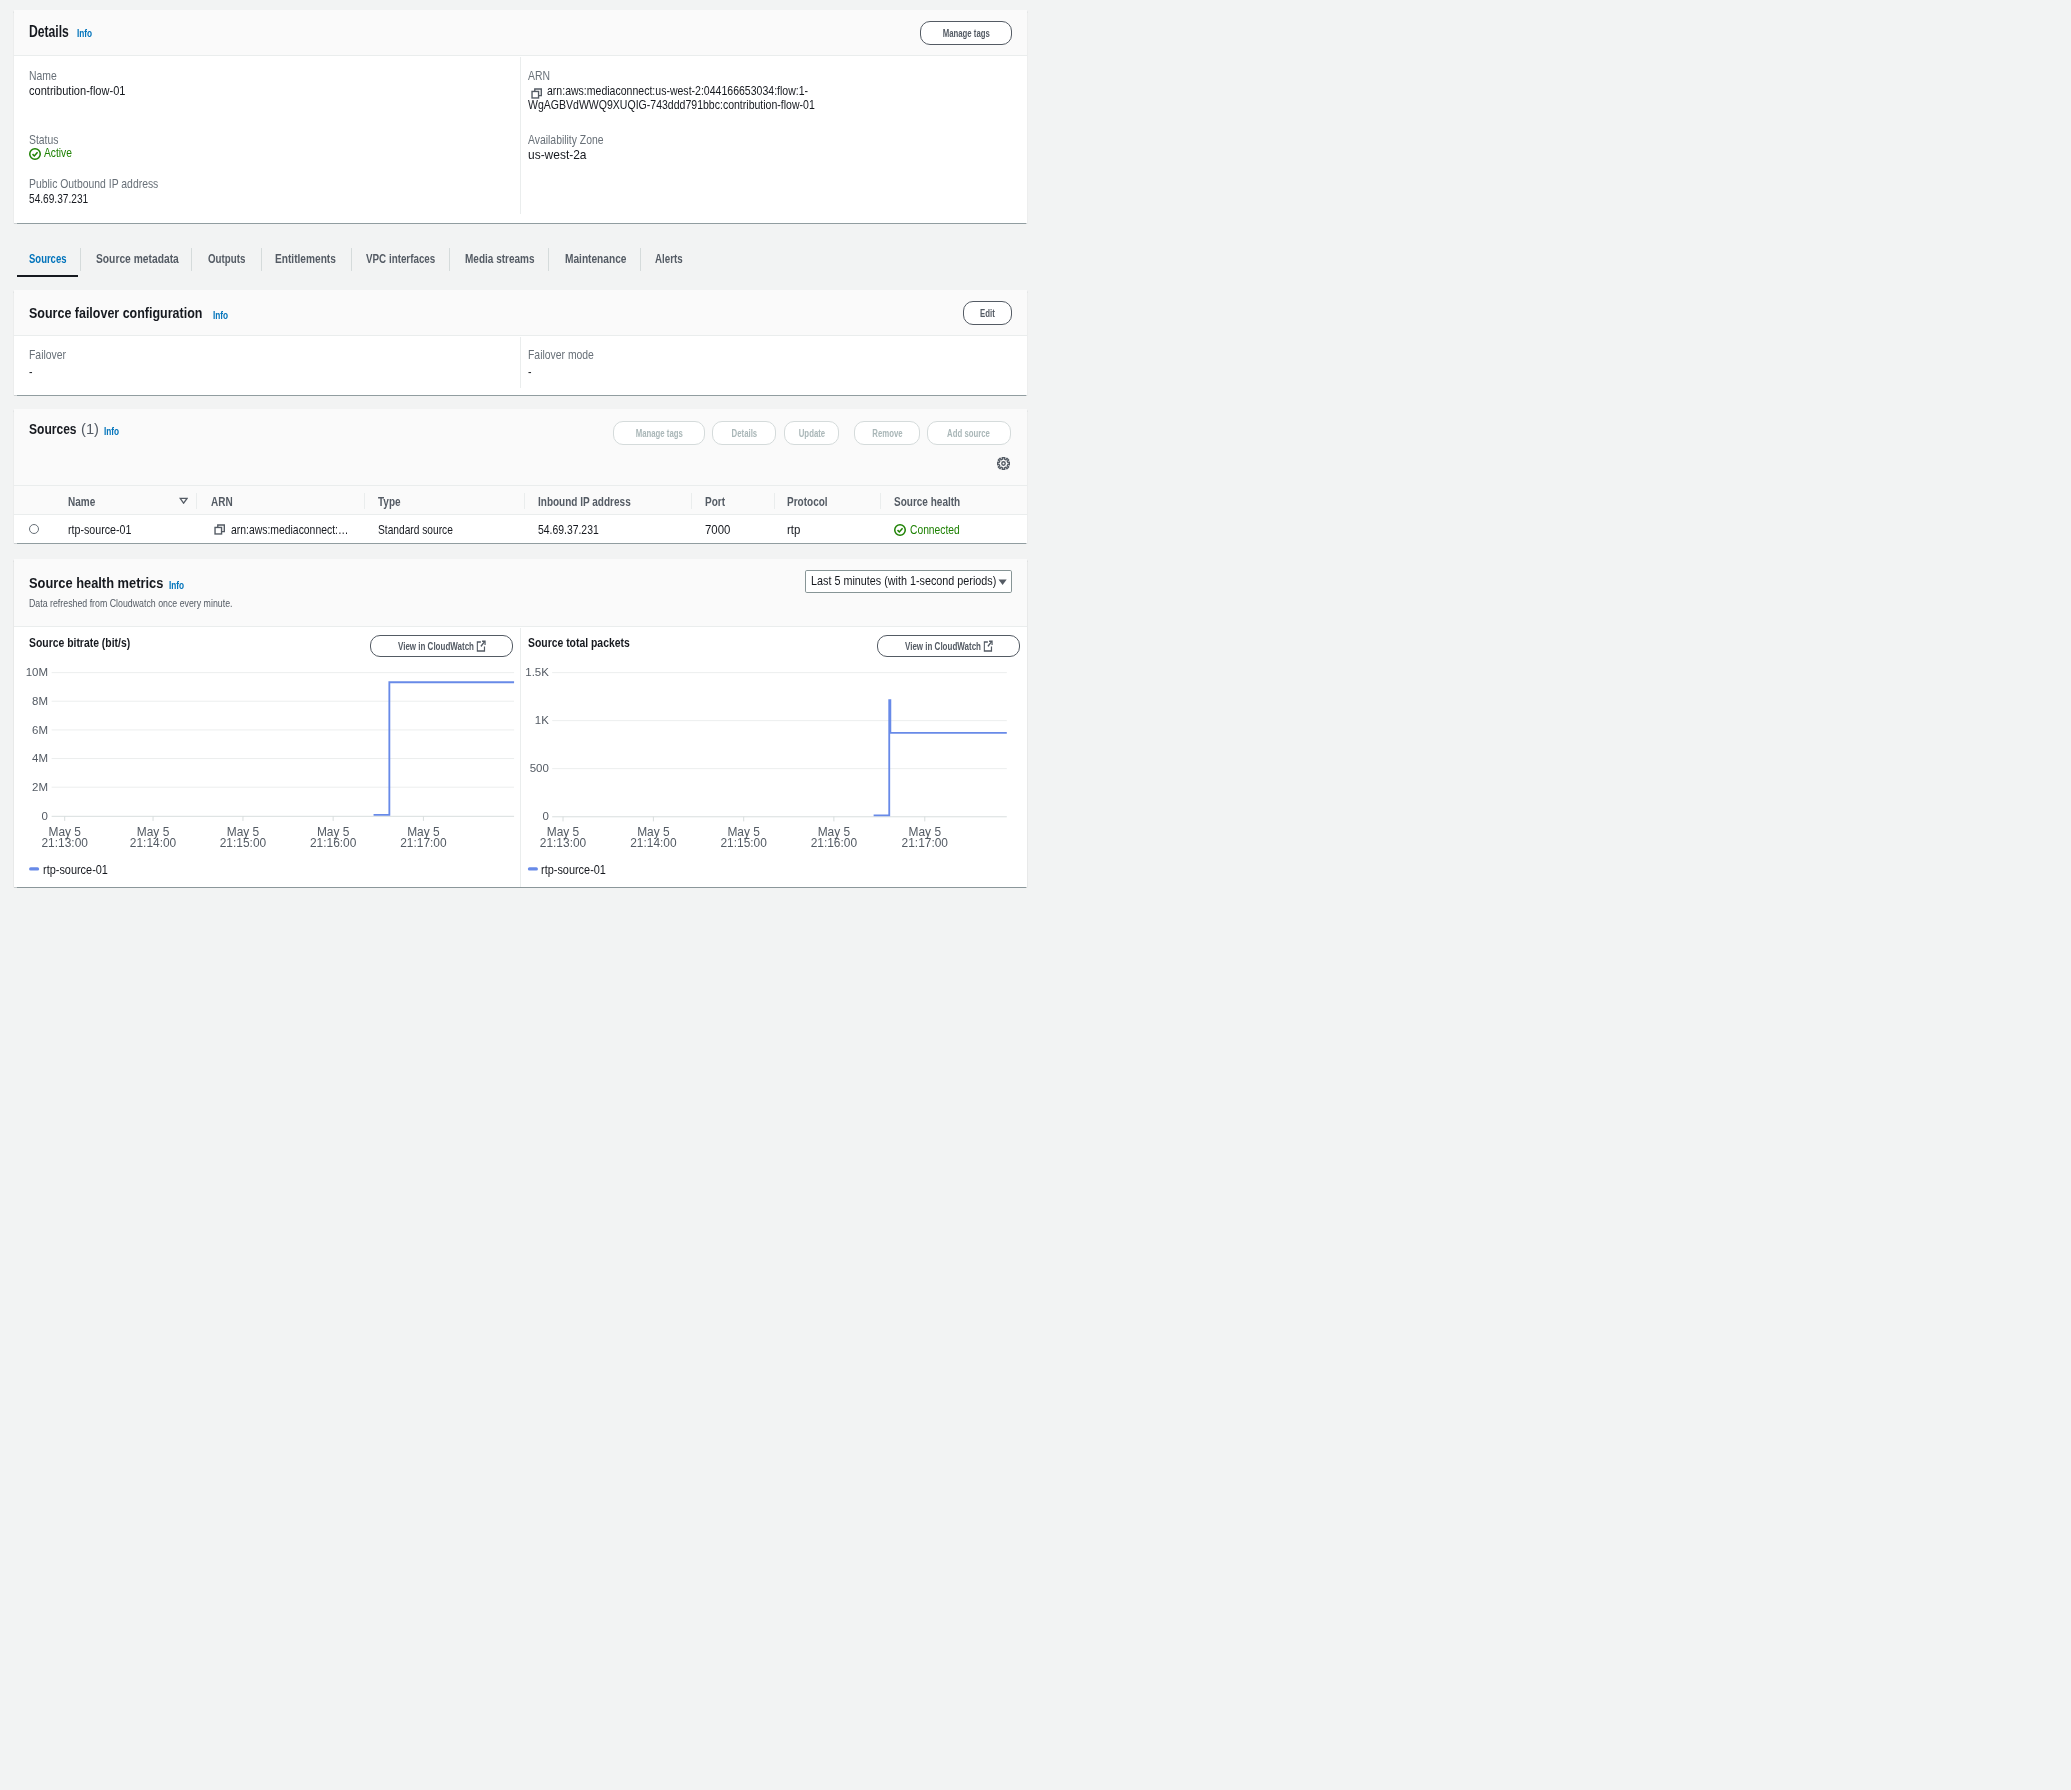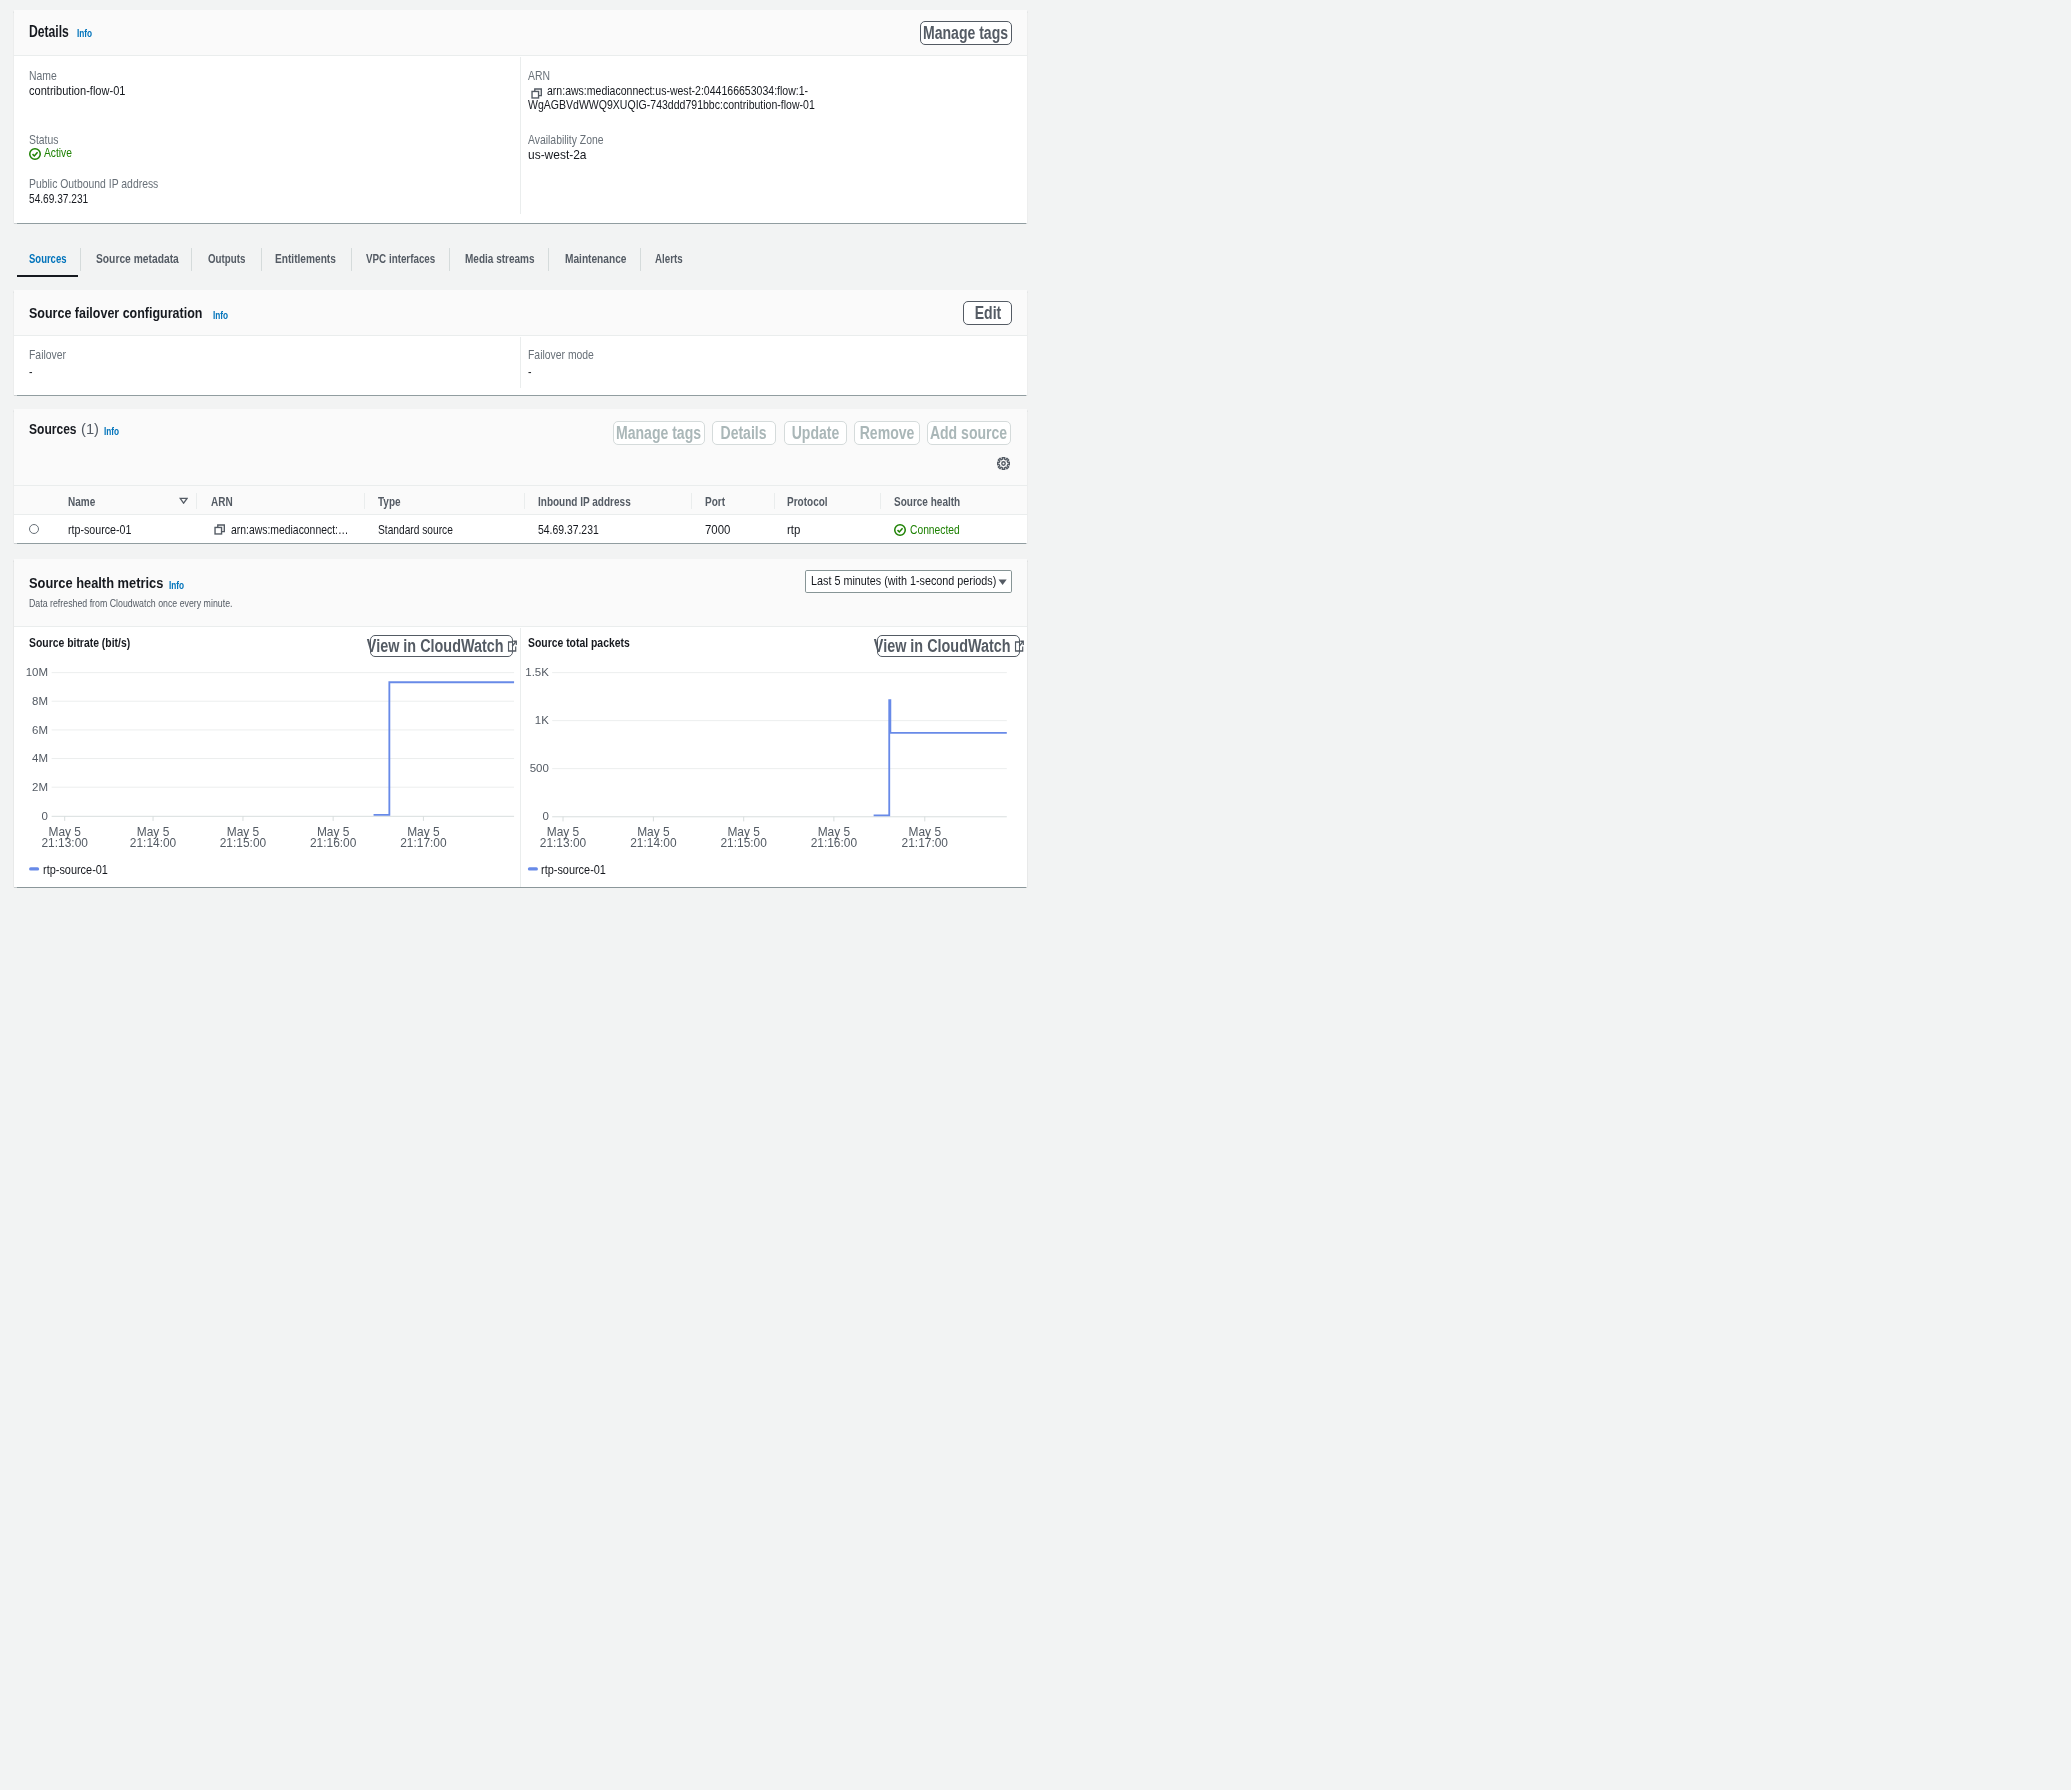--- a/index.html
+++ b/index.html
@@ -4,22 +4,22 @@
 <style>
   * { margin:0; padding:0; box-sizing:border-box; -webkit-font-smoothing:antialiased; }
   html,body { width:1036px; height:895px; background:#f2f3f3; font-family:"Liberation Sans", sans-serif; position:relative; overflow:hidden; }
   .abs { position:absolute; white-space:nowrap; }
   .card { position:absolute; left:13.8px; width:1013px; background:#fff;
           box-shadow:0 0.9px 0.9px 0 rgba(0,28,36,.4), 0.9px 0.9px 0.9px -0.9px rgba(0,28,36,.25), -0.9px 0.9px 0.9px -0.9px rgba(0,28,36,.25); }
   .chead { position:absolute; left:0; top:0; width:100%; background:#fafafa; border-bottom:0.9px solid #eaeded; }
   .info { font-size:11px; font-weight:bold; color:#0073bb; transform:scaleX(.75); transform-origin:0 50%; }
   .lbl { font-size:13px; color:#687078; line-height:14.7px; transform:scaleX(.80); transform-origin:0 0; }
   .val { font-size:13px; color:#16191f; line-height:14.7px; transform:scaleX(.81); transform-origin:0 0; }
-  .btn { position:absolute; height:24px; background:#fff; border:0.9px solid #545b64; border-radius:5px;
-         font-size:18px; font-weight:bold; color:#545b64; display:flex; align-items:center; justify-content:center; }
+  .btn { position:absolute; height:24px; background:#fff; border:0.9px solid #545b64; border-radius:10px;
+         font-size:10px; font-weight:bold; color:#545b64; display:flex; align-items:center; justify-content:center; }
   .btn.dis { border-color:#d5dbdb; color:#aab7b8; }
   .btx { transform:scaleX(.78); transform-origin:50% 50%; display:inline-flex; align-items:center; white-space:nowrap; }
   .tab { position:absolute; font-size:13px; font-weight:bold; color:#545b64; line-height:14.7px; transform-origin:0 0; }
   .tabdiv { position:absolute; width:0.9px; background:#d5dbdb; }
   .thlbl { position:absolute; font-size:13px; font-weight:bold; color:#545b64; line-height:14.7px; transform:scaleX(.77); transform-origin:0 0; white-space:nowrap; }
   .thdiv { position:absolute; width:0.9px; background:#eaeded; top:493px; height:15.6px; }
   .cell { position:absolute; font-size:13px; color:#16191f; line-height:14.7px; transform:scaleX(.80); transform-origin:0 0; white-space:nowrap; }
   svg { display:block; }
 </style>
 </head>
@@ -96,21 +96,21 @@
 </div>
 <div class="abs" style="left:29px;top:421px;font-size:14.7px;font-weight:bold;color:#16191f;line-height:16.5px;transform:scaleX(.82);transform-origin:0 0;">Sources</div>
 <div class="abs" style="left:81px;top:421px;font-size:14.7px;color:#545b64;line-height:16.5px;">(1)</div>
 <div class="abs info" style="left:104px;top:425px;">Info</div>
 <div class="btn dis" style="left:613px;top:421px;width:92px;">
     <span class="btx">Manage tags</span>
   </div>
 <div class="btn dis" style="left:712px;top:421px;width:64px;">
     <span class="btx">Details</span>
   </div>
-<div class="btn dis" style="left:784px;top:421px;width:63px;">
+<div class="btn dis" style="left:784px;top:421px;width:55px;">
     <span class="btx">Update</span>
   </div>
 <div class="btn dis" style="left:854px;top:421px;width:66px;">
     <span class="btx">Remove</span>
   </div>
 <div class="btn dis" style="left:927px;top:421px;width:84px;">
     <span class="btx">Add source</span>
   </div>
 <svg class="abs" style="left:997px;top:457px;" width="13" height="13" viewBox="0 0 16 16">
   <g fill="none" stroke="#545b64" stroke-width="1.7" stroke-linejoin="round">

